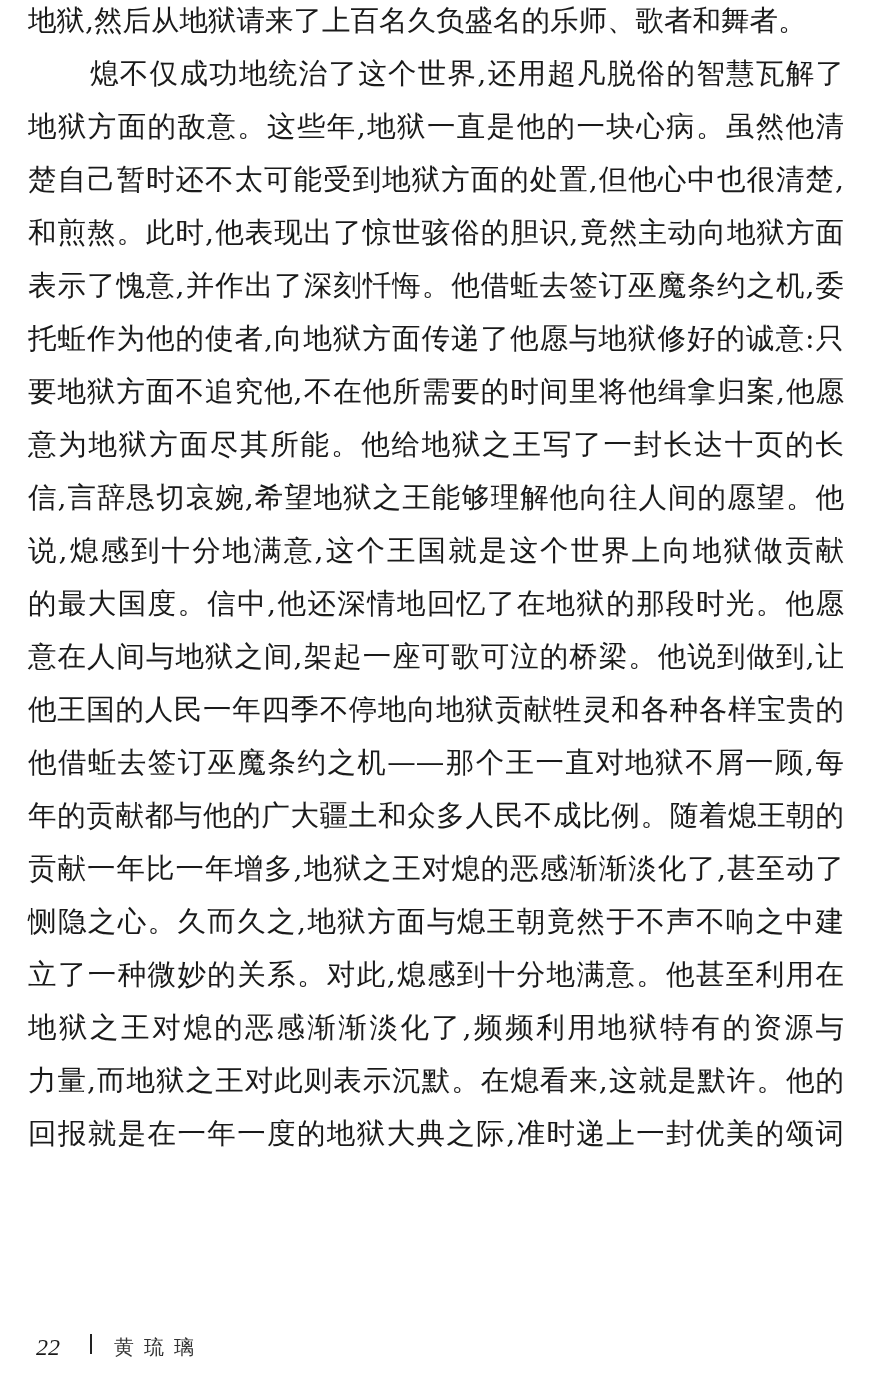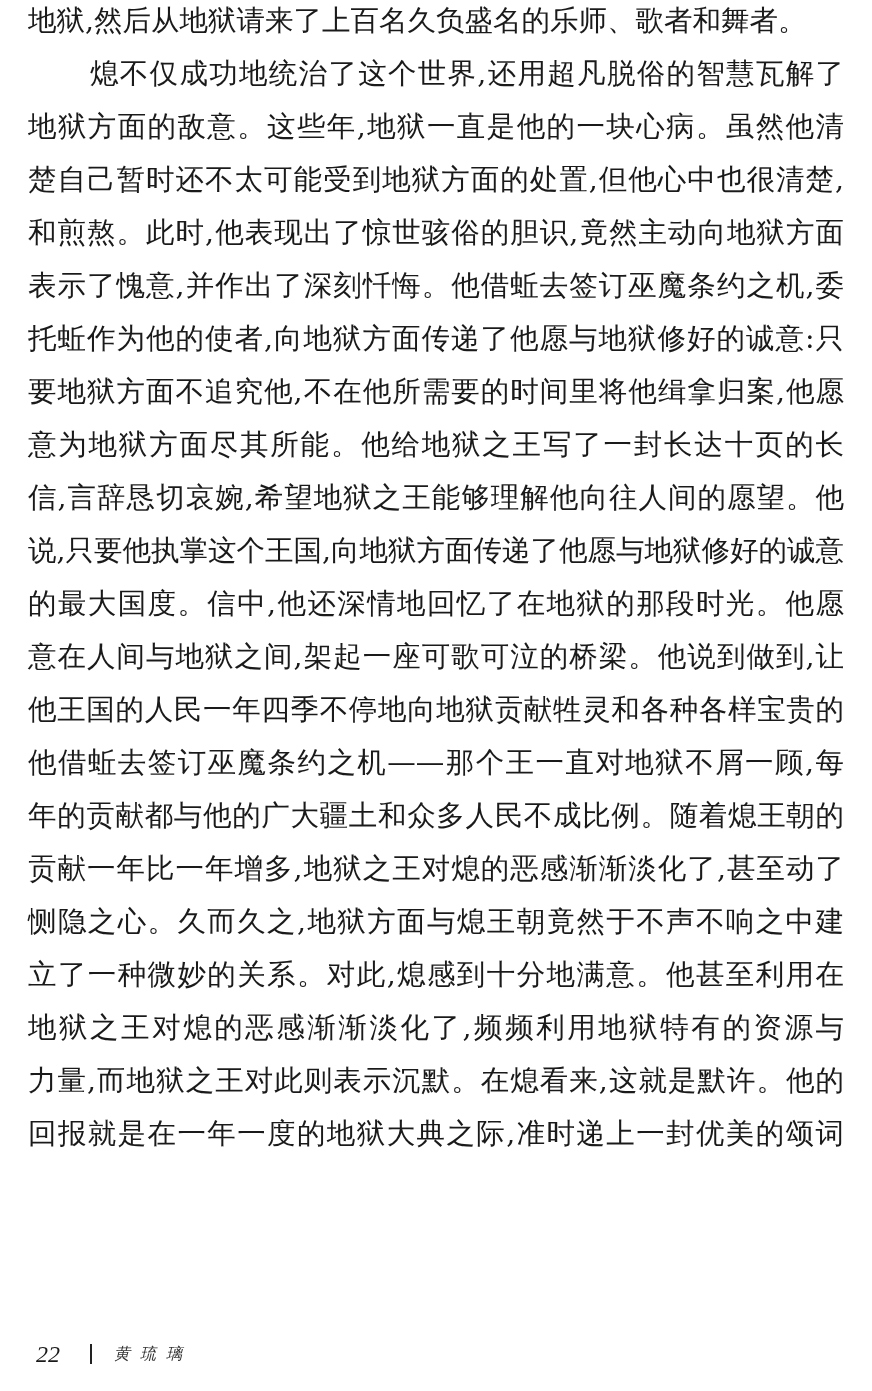--- a/index.html
+++ b/index.html
@@ -36,59 +36,58 @@
   }
   .line.indent {
     padding-left: 62px;
   }
   .footer {
     position: absolute;
     left: 36px;
     top: 1334px;
     height: 40px;
     display: flex;
-    align-items: center;
+    align-items: flex-start;
   }
   .page-number {
     font-family: "Liberation Serif", "DejaVu Serif", serif;
     font-style: italic;
     font-size: 24px;
     color: #1a1a1a;
   }
   .separator {
     display: inline-block;
     width: 2px;
     height: 20px;
     background: #222;
     margin-left: 30px;
     margin-right: 22px;
   }
   .book-title {
     font-family: "DejaVu Sans", "Liberation Sans", sans-serif;
-    font-size: 16px;
+    font-size: 20px;
     letter-spacing: 10px;
     color: #333;
-    font-style: italic;
   }
 </style>
 </head>
 <body>
 
 <div class="page-body">
   <span class="line last">地狱,然后从地狱请来了上百名久负盛名的乐师、歌者和舞者。</span>
   <span class="line indent">熄不仅成功地统治了这个世界,还用超凡脱俗的智慧瓦解了</span>
   <span class="line">地狱方面的敌意。这些年,地狱一直是他的一块心病。虽然他清</span>
   <span class="line">楚自己暂时还不太可能受到地狱方面的处置,但他心中也很清楚,</span>
   <span class="line">和煎熬。此时,他表现出了惊世骇俗的胆识,竟然主动向地狱方面</span>
   <span class="line">表示了愧意,并作出了深刻忏悔。他借蚯去签订巫魔条约之机,委</span>
   <span class="line">托蚯作为他的使者,向地狱方面传递了他愿与地狱修好的诚意:只</span>
   <span class="line">要地狱方面不追究他,不在他所需要的时间里将他缉拿归案,他愿</span>
   <span class="line">意为地狱方面尽其所能。他给地狱之王写了一封长达十页的长</span>
   <span class="line">信,言辞恳切哀婉,希望地狱之王能够理解他向往人间的愿望。他</span>
-  <span class="line">说,只要他执掌这个王国,向地狱方面传递了他愿与地狱修好的诚意</span>
+  <span class="line">说,熄感到十分地满意,这个王国就是这个世界上向地狱做贡献</span>
   <span class="line">的最大国度。信中,他还深情地回忆了在地狱的那段时光。他愿</span>
   <span class="line">意在人间与地狱之间,架起一座可歌可泣的桥梁。他说到做到,让</span>
   <span class="line">他王国的人民一年四季不停地向地狱贡献牲灵和各种各样宝贵的</span>
   <span class="line">他借蚯去签订巫魔条约之机——那个王一直对地狱不屑一顾,每</span>
   <span class="line">年的贡献都与他的广大疆土和众多人民不成比例。随着熄王朝的</span>
   <span class="line">贡献一年比一年增多,地狱之王对熄的恶感渐渐淡化了,甚至动了</span>
   <span class="line">恻隐之心。久而久之,地狱方面与熄王朝竟然于不声不响之中建</span>
   <span class="line">立了一种微妙的关系。对此,熄感到十分地满意。他甚至利用在</span>
   <span class="line">地狱之王对熄的恶感渐渐淡化了,频频利用地狱特有的资源与</span>
   <span class="line">力量,而地狱之王对此则表示沉默。在熄看来,这就是默许。他的</span>

